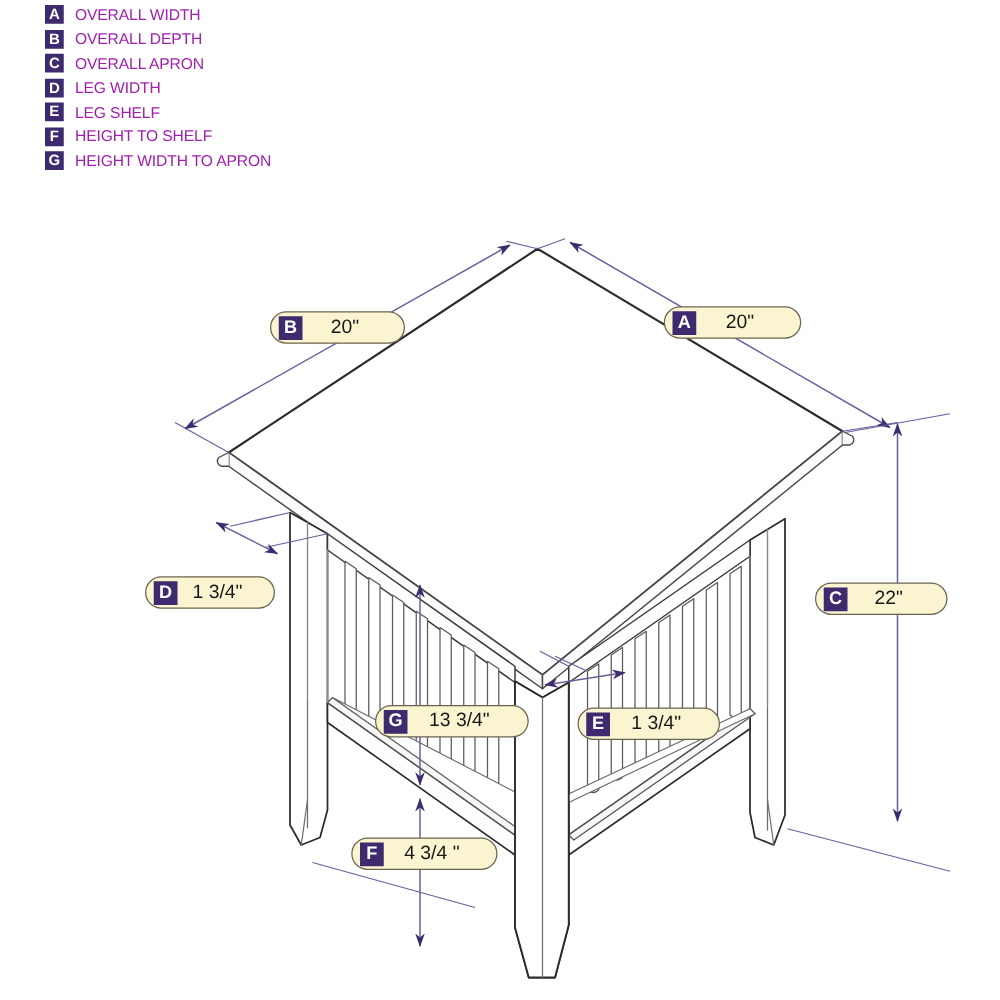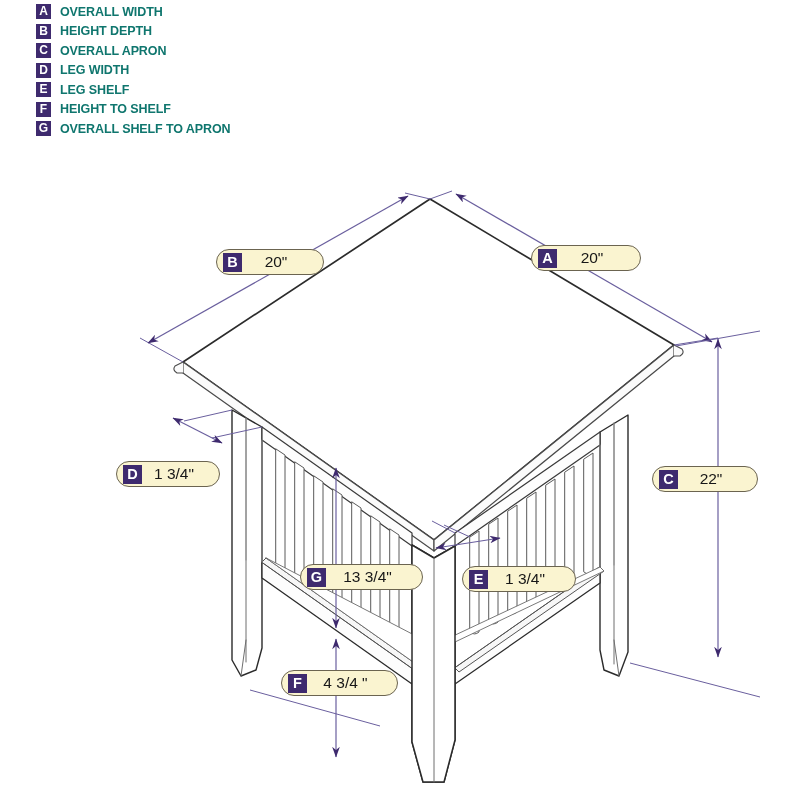--- a/index.html
+++ b/index.html
@@ -39,22 +39,22 @@
     font-size: 12px;
     line-height: 15px;
     text-align: center;
     letter-spacing: 0px;
     box-sizing: border-box;
     flex: 0 0 auto;
   }
   .legend-label {
     margin-left: 9px;
     font-size: 12.5px;
-    font-weight: bold;
-    color: #0f766e;
+    font-weight: normal;
+    color: #a21caf;
     letter-spacing: -0.1px;
     white-space: nowrap;
   }
 
   
   #stage {
     position: absolute;
     left: 0;
     top: 0;
     width: 800px;
@@ -99,21 +99,21 @@
 
 <div id="legend">
 
   <div class="legend-row">
     <span class="badge">A</span>
     <span class="legend-label">OVERALL WIDTH</span>
   </div>
 
   <div class="legend-row">
     <span class="badge">B</span>
-    <span class="legend-label">HEIGHT DEPTH</span>
+    <span class="legend-label">OVERALL DEPTH</span>
   </div>
 
   <div class="legend-row">
     <span class="badge">C</span>
     <span class="legend-label">OVERALL APRON</span>
   </div>
 
   <div class="legend-row">
     <span class="badge">D</span>
     <span class="legend-label">LEG WIDTH</span>
@@ -124,21 +124,21 @@
     <span class="legend-label">LEG SHELF</span>
   </div>
 
   <div class="legend-row">
     <span class="badge">F</span>
     <span class="legend-label">HEIGHT TO SHELF</span>
   </div>
 
   <div class="legend-row">
     <span class="badge">G</span>
-    <span class="legend-label">OVERALL SHELF TO APRON</span>
+    <span class="legend-label">HEIGHT WIDTH TO APRON</span>
   </div>
 
 </div>
 
 <div id="stage">
 <svg width="800" height="800" viewBox="0 0 800 800" xmlns="http://www.w3.org/2000/svg">
 
   <defs>
     <marker id="arrFull" markerWidth="10" markerHeight="10" refX="8.5" refY="3.2" orient="auto" markerUnits="strokeWidth">
       <path d="M0,0 L9,3.2 L0,6.4 L2.6,3.2 z" fill="#3e2a6e"></path>

